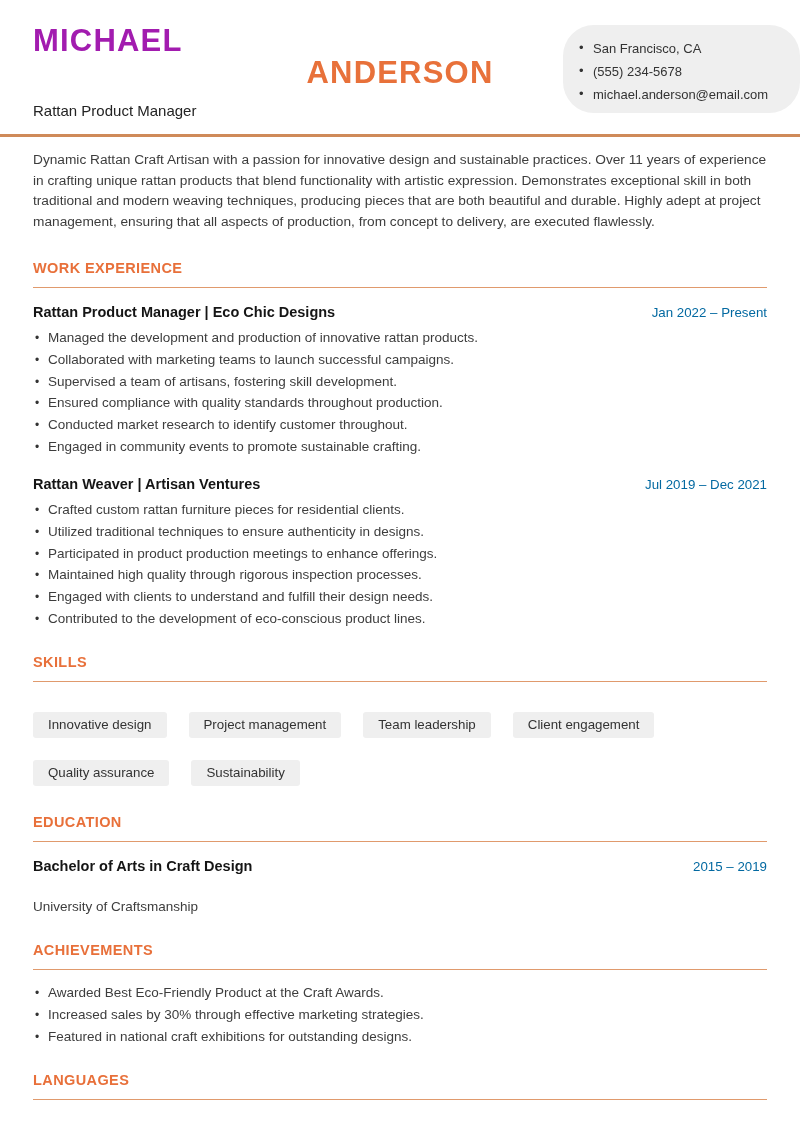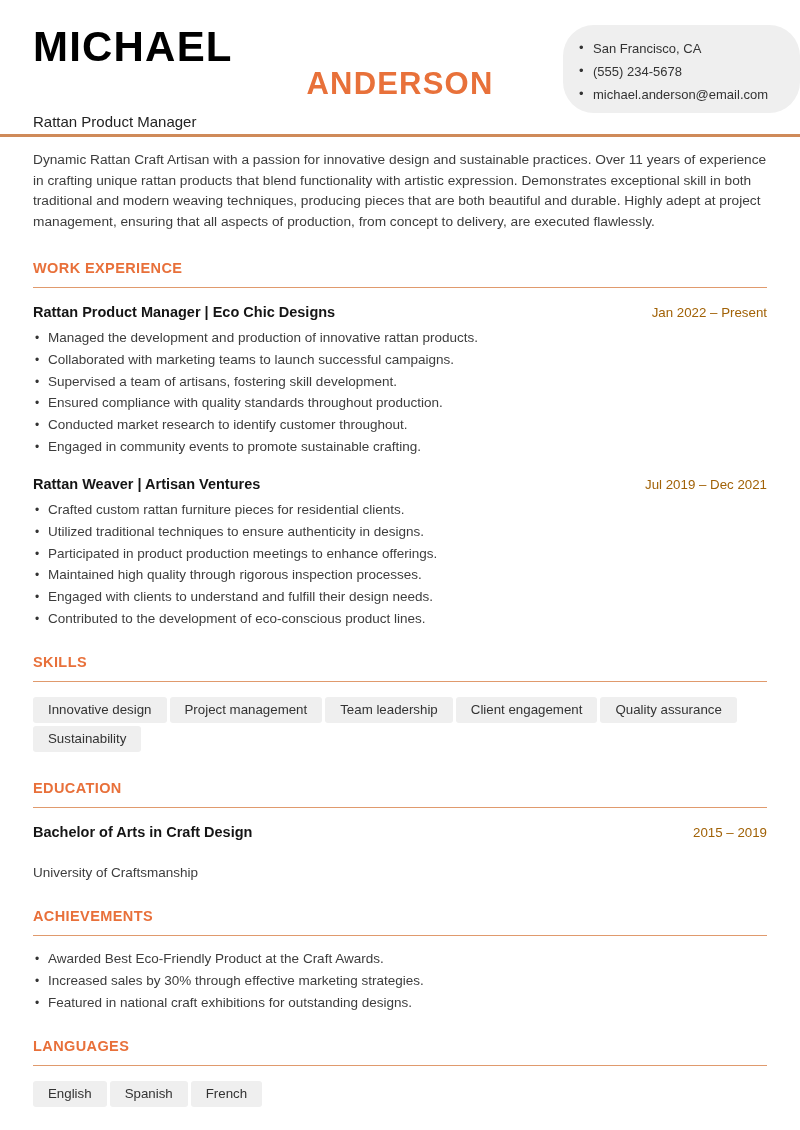--- a/index.html
+++ b/index.html
@@ -10,21 +10,21 @@
     font-family: "Liberation Sans", "DejaVu Sans", sans-serif;
     color: #3d3d3d;
     position: relative;
     overflow: hidden;
   }
 
   
   .header { position: relative; padding: 25px 33px 0 33px; height: 134px; }
   .name-block { line-height: 1.03; }
   .name-first {
-    font-size: 42px; font-weight: 700; color: #000000; letter-spacing: 1.2px;
+    font-size: 31px; font-weight: 700; color: #a21caf; letter-spacing: 1.2px;
   }
   .name-last {
     font-size: 31px; font-weight: 700; color: #e8713a; letter-spacing: 1.2px; text-align: center;
   }
   .job-headline { margin-top: 13px; font-size: 15px; color: #232323; }
 
   .contact-box {
     position: absolute; top: 25px; left: 563px; right: 0; bottom: 21px;
     background: #efefef; padding: 12px 12px 12px 16px; border-radius: 31px;
   }
@@ -54,34 +54,34 @@
   }
   .section-rule {
     border: none; border-top: 1px solid #e09a6d; margin-top: 11px; margin-bottom: 0;
   }
 
   .entry-header {
     display: flex; justify-content: space-between; align-items: baseline;
     margin-top: 16px;
   }
   .entry-title { font-size: 14.5px; font-weight: 700; color: #151515; }
-  .entry-dates { font-size: 13.3px; color: #a16207; white-space: nowrap; }
+  .entry-dates { font-size: 13.3px; color: #0369a1; white-space: nowrap; }
 
   ul.bullets { margin-top: 11px; list-style: none; }
   ul.bullets li {
     font-size: 13.5px; color: #3d3d3d; position: relative;
     padding-left: 15px; margin-bottom: 7.8px; line-height: 14px;
   }
   ul.bullets li::before {
     content: "•"; position: absolute; left: 2px; top: 0; color: #333;
     font-size: 12px;
   }
   .job + .job { margin-top: 22px; }
 
-  .tag-row { margin-top: 15px; display: flex; flex-wrap: wrap; gap: 3px; }
+  .tag-row { margin-top: 30px; display: flex; flex-wrap: wrap; gap: 22px; }
   .tag {
     background: #efefef; color: #333333; font-size: 13.3px;
     padding: 6px 15px; border-radius: 3px; line-height: 14px;
   }
 
   .edu-school { margin-top: 25px; font-size: 13.5px; color: #3d3d3d; }
 </style>
 </head>
 <body>
 

